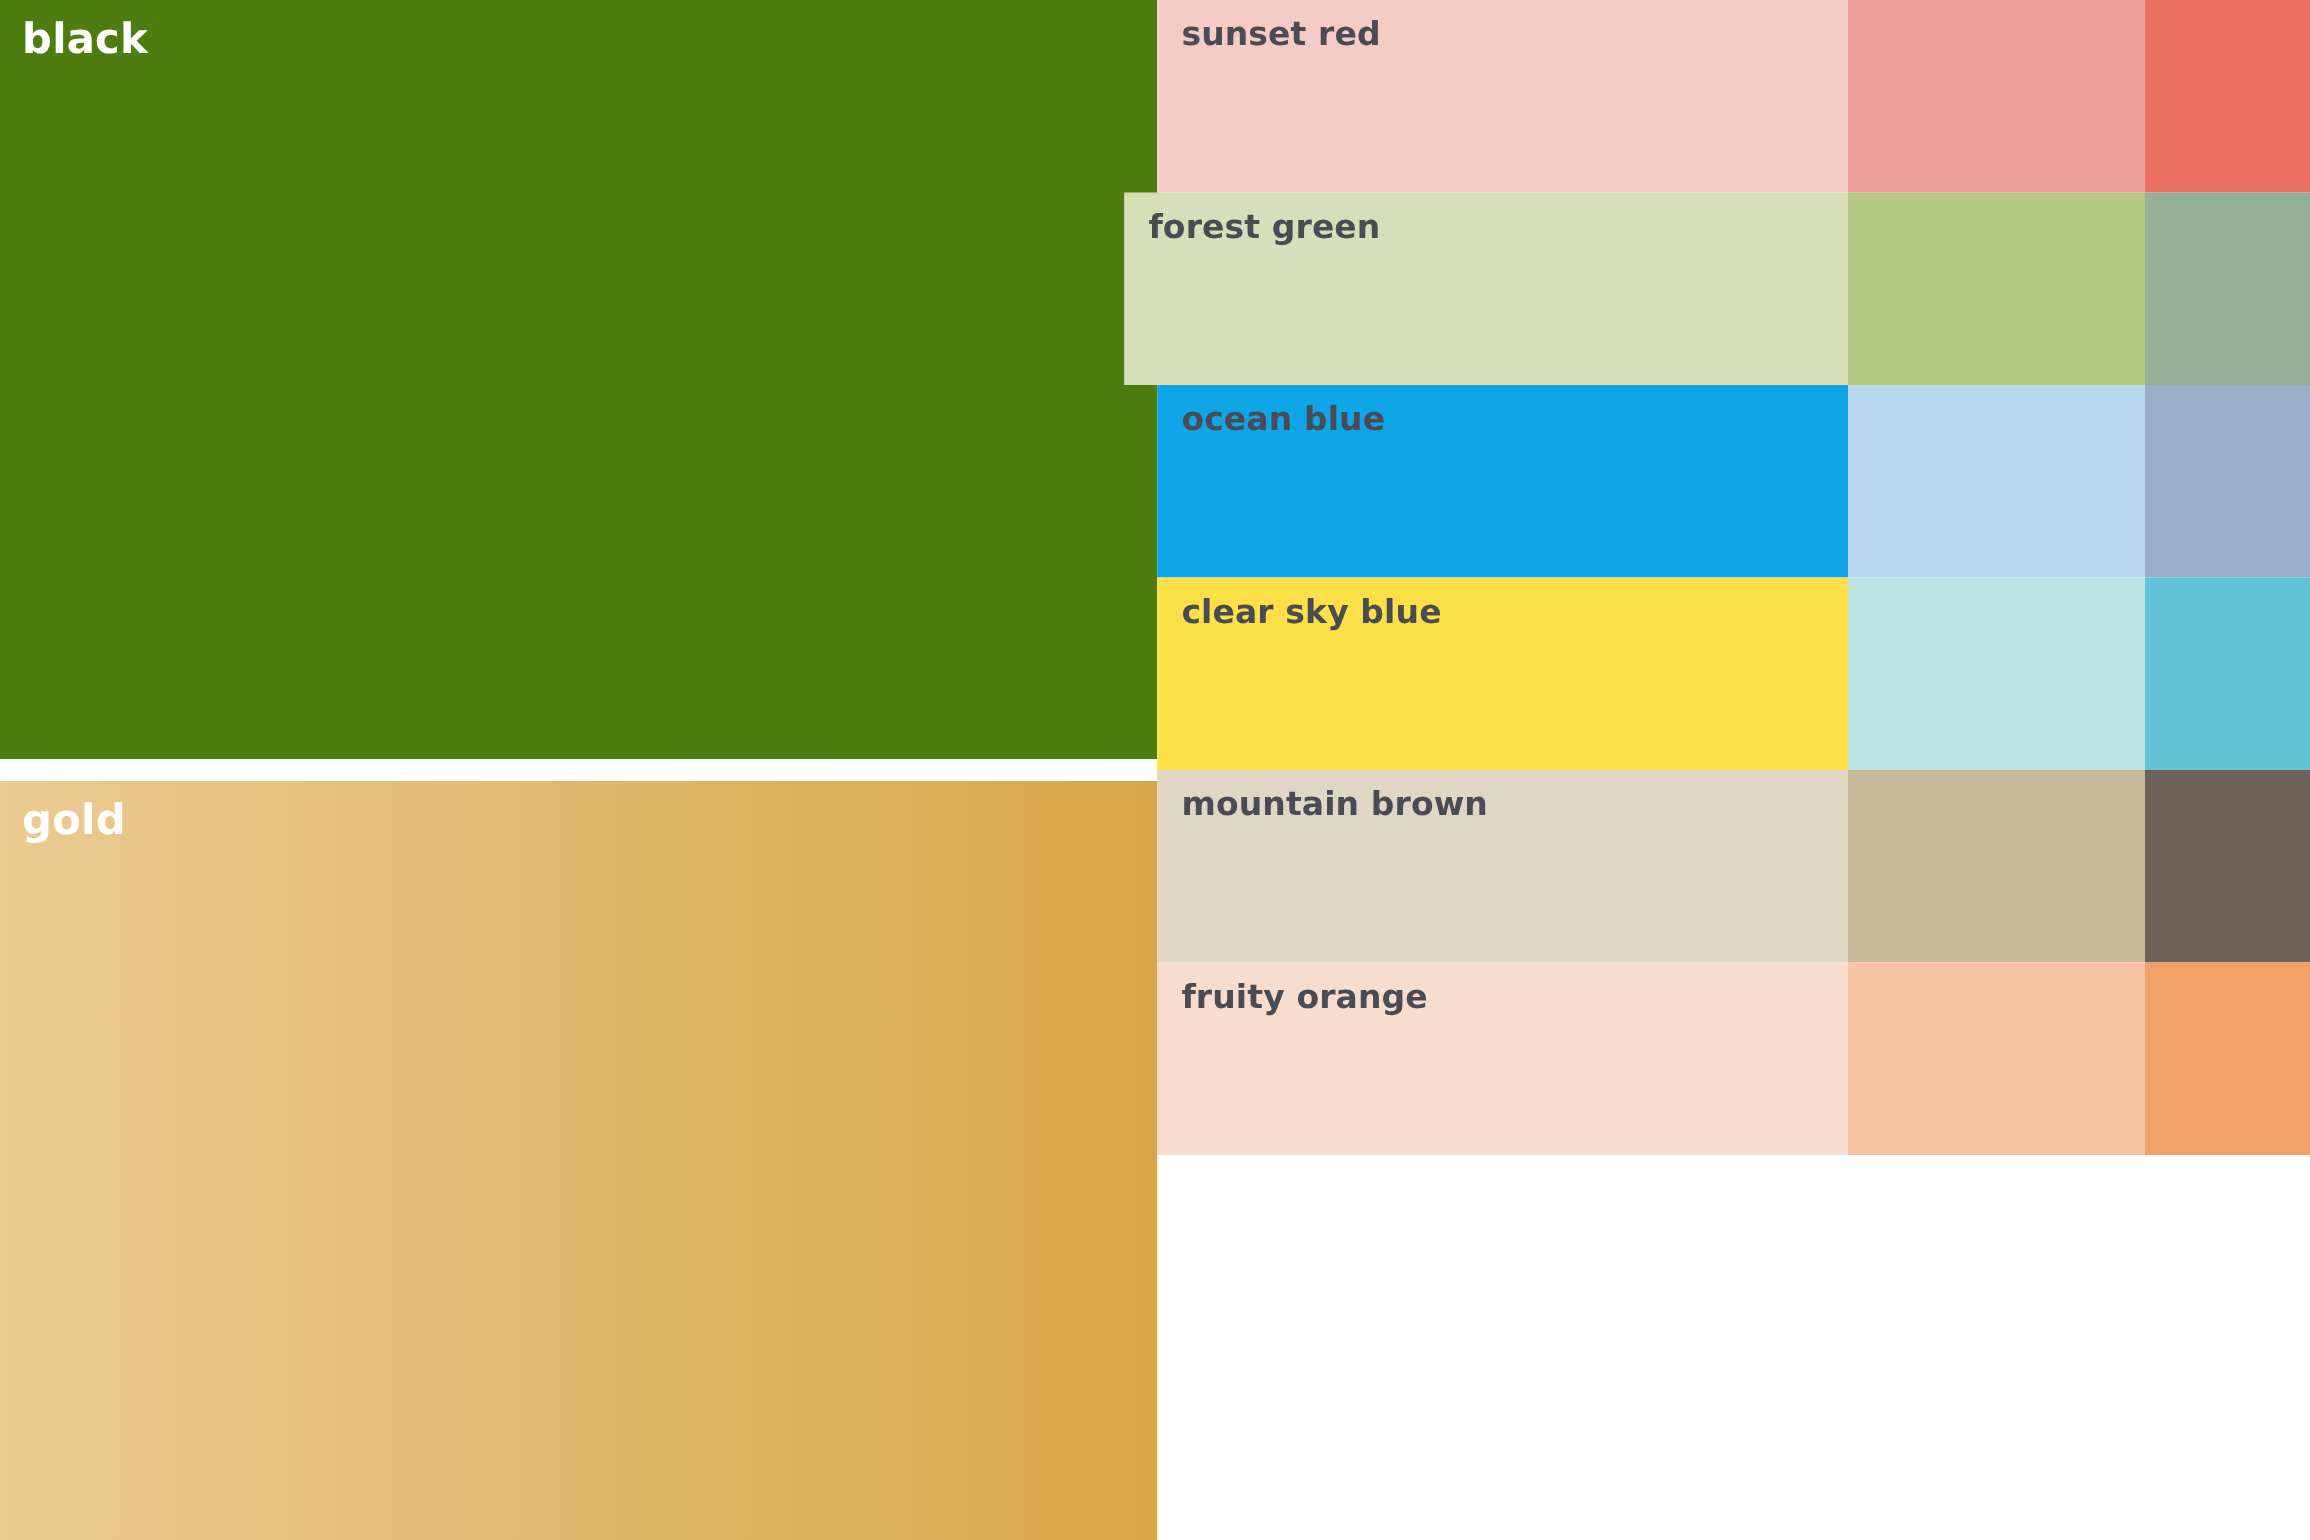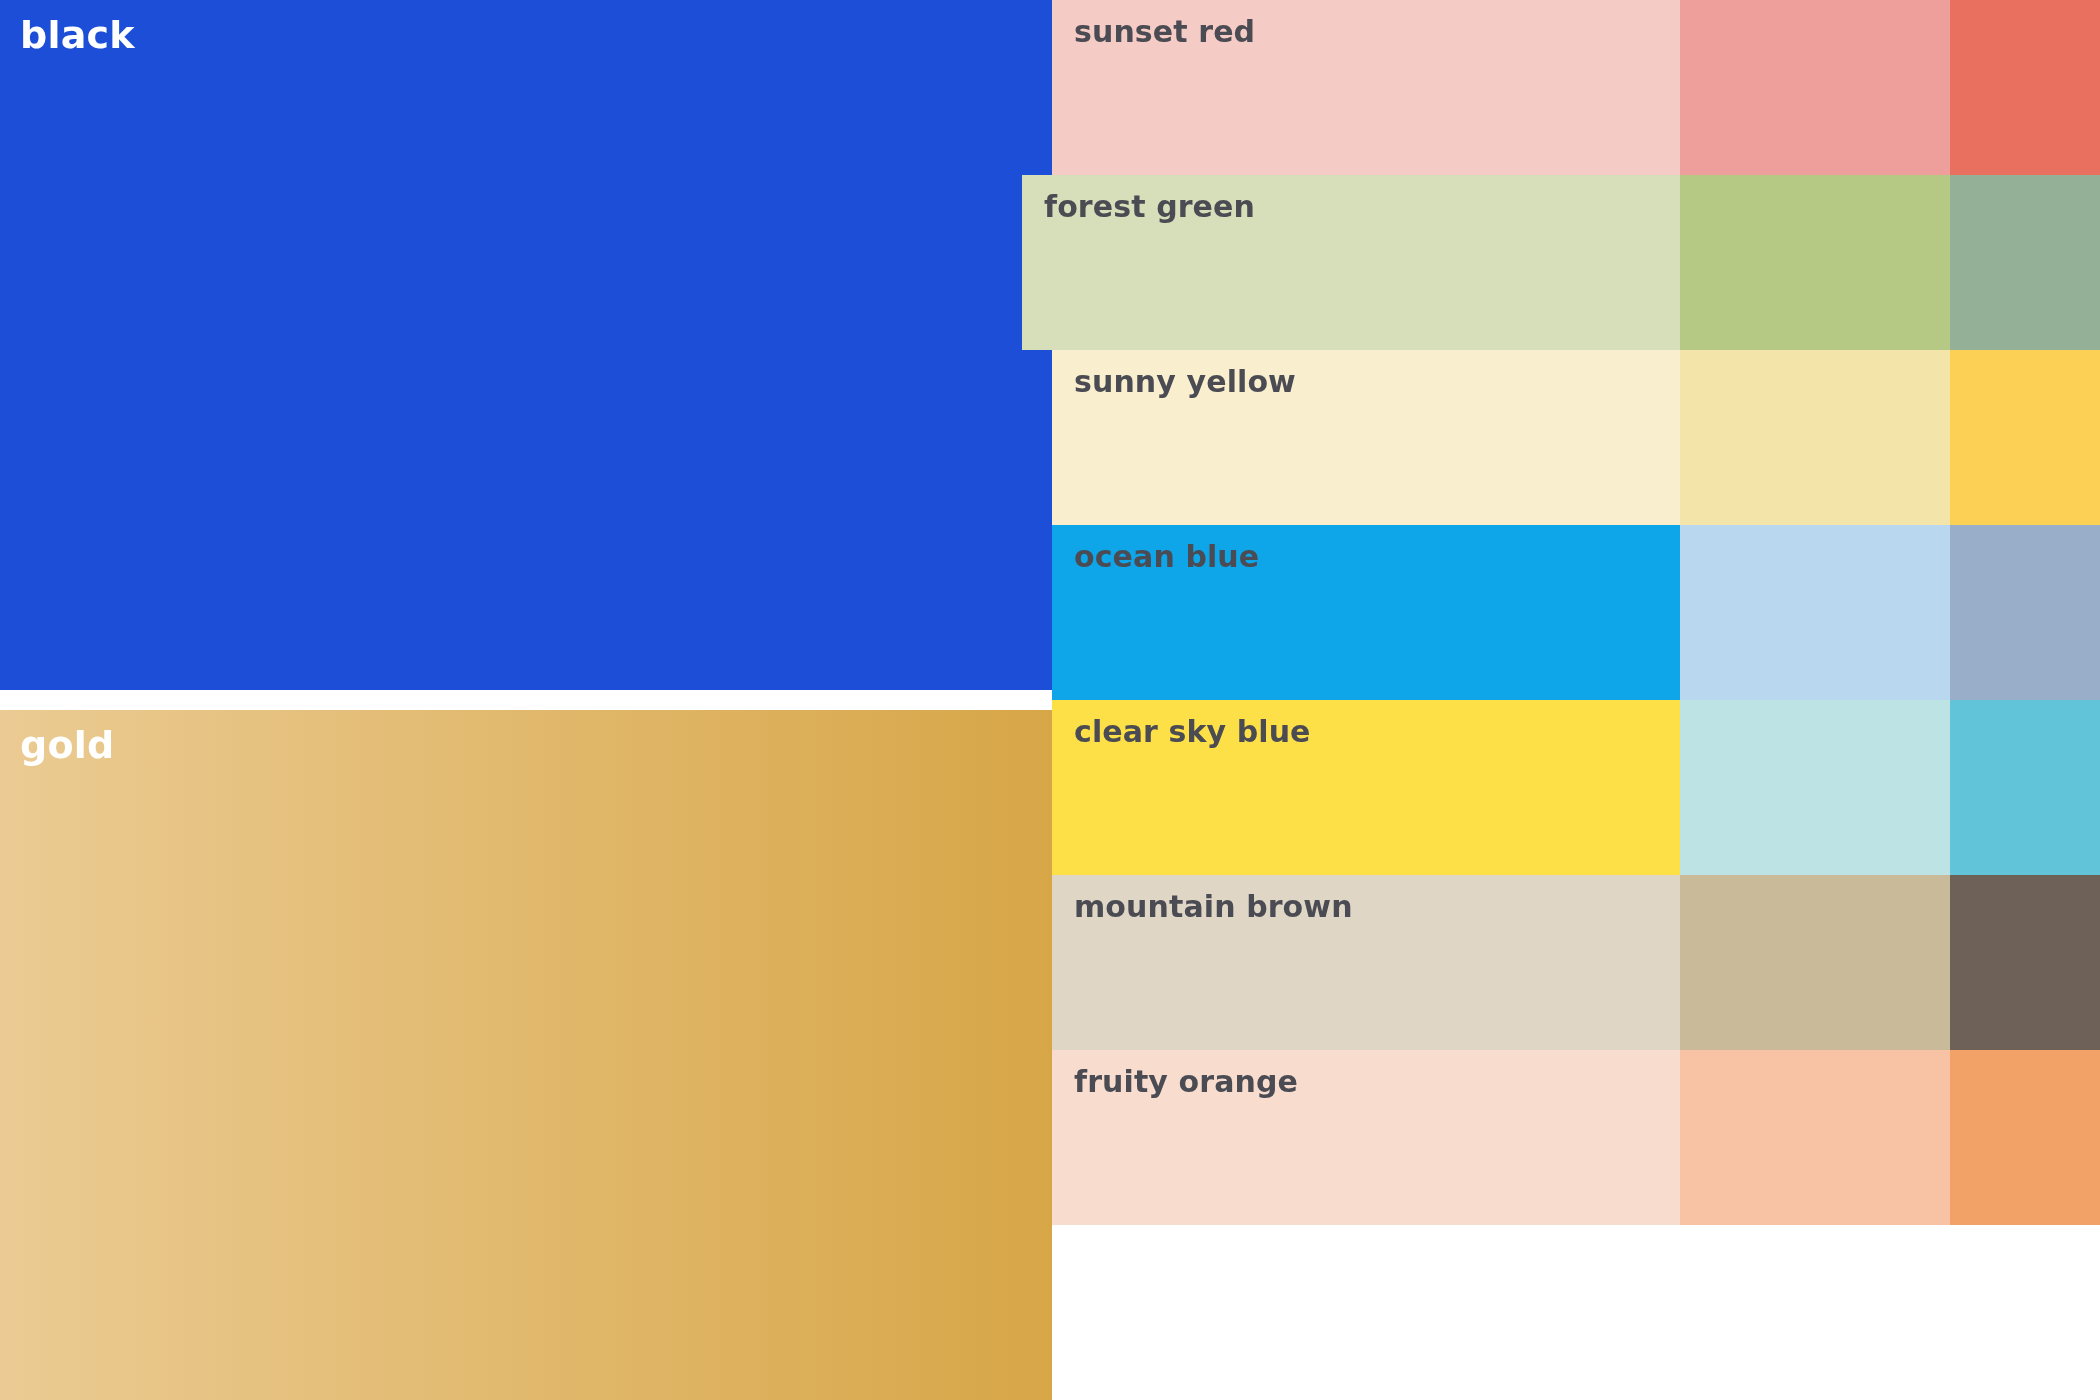--- a/index.html
+++ b/index.html
@@ -99,21 +99,21 @@
     width: 150px;
     flex: 0 0 150px;
   }
 </style>
 </head>
 <body>
 
 <div id="palette-board">
 
   <div id="feature-panel">
-    <div class="feature-block" id="feature-black" style="background: #1d4ed8;">
+    <div class="feature-block" id="feature-black" style="background: #4d7c0f;">
       <span class="feature-label" style="color: rgb(255, 255, 255);">black</span>
     </div>
     <div class="feature-block" id="feature-gold" style="background: linear-gradient(to right, rgb(235, 203, 147) 0%, rgb(215, 166, 71) 100%);">
       <span class="feature-label" style="color: rgb(255, 255, 255);">gold</span>
     </div>
   </div>
 
   <div id="swatch-panel">
       <div class="swatch-row">
         <div class="swatch-name-cell" style="background: rgb(245, 203, 198);">
@@ -121,27 +121,20 @@
         </div>
         <div class="swatch-chip swatch-chip-mid" style="background: rgb(238, 159, 156);"></div>
         <div class="swatch-chip swatch-chip-dark" style="background: rgb(233, 111, 94);"></div>
       </div>
       <div class="swatch-row">
         <div class="swatch-name-cell" style="background: rgb(214, 223, 186); padding-left: 30px;">
           <span class="swatch-name">forest green</span>
         </div>
         <div class="swatch-chip swatch-chip-mid" style="background: rgb(181, 200, 132);"></div>
         <div class="swatch-chip swatch-chip-dark" style="background: rgb(148, 177, 152);"></div>
-      </div>
-      <div class="swatch-row">
-        <div class="swatch-name-cell" style="background: rgb(249, 239, 206);">
-          <span class="swatch-name">sunny yellow</span>
-        </div>
-        <div class="swatch-chip swatch-chip-mid" style="background: rgb(243, 229, 170);"></div>
-        <div class="swatch-chip swatch-chip-dark" style="background: rgb(251, 208, 85);"></div>
       </div>
       <div class="swatch-row">
         <div class="swatch-name-cell" style="background: #0ea5e9;">
           <span class="swatch-name">ocean blue</span>
         </div>
         <div class="swatch-chip swatch-chip-mid" style="background: rgb(186, 215, 240);"></div>
         <div class="swatch-chip swatch-chip-dark" style="background: rgb(153, 175, 201);"></div>
       </div>
       <div class="swatch-row">
         <div class="swatch-name-cell" style="background: #fde047;">

